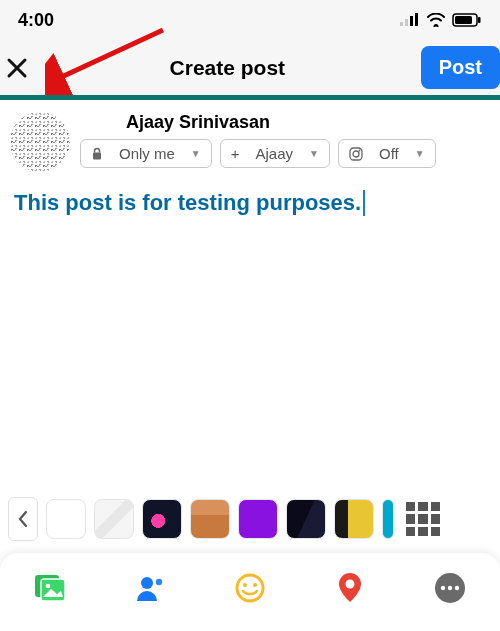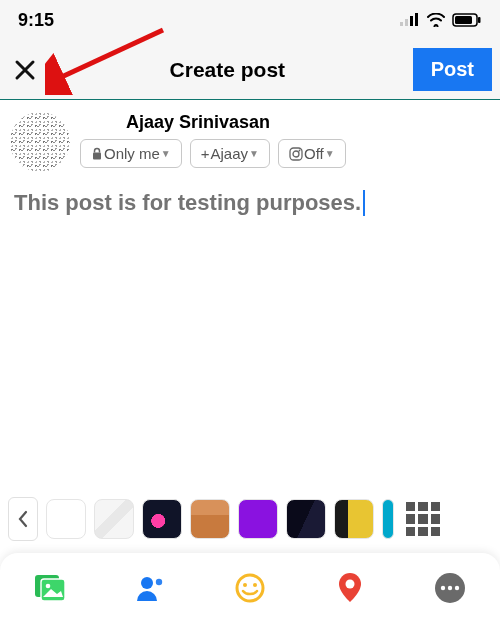--- a/index.html
+++ b/index.html
@@ -6,55 +6,55 @@
   html, body { width: 500px; height: 631px; font-family: -apple-system, Helvetica, Arial, sans-serif; background: #fff; overflow: hidden; }
 
   
   .status-bar { height: 40px; display: flex; justify-content: space-between; align-items: center; padding: 0 18px; font-weight: 700; font-size: 18px; background: #f6f6f6; }
   .status-right { display: flex; align-items: center; gap: 6px; }
 
   
   .arrow-annot { position: absolute; top: 25px; left: 45px; pointer-events: none; z-index: 50; }
 
   
-  .post-header { height: 60px; display: flex; align-items: center; justify-content: space-between; padding: 0 8px; background: #f6f6f6; border-bottom: 1px solid #0f766e; }
+  .post-header { height: 60px; display: flex; align-items: center; justify-content: space-between; padding: 0 0; background: #f6f6f6; border-bottom: 5px solid #0f766e; }
   .post-title { font-weight: 800; font-size: 21px; }
   .close-btn { width: 34px; height: 34px; display: flex; align-items: center; justify-content: center; background: transparent; border: none; cursor: pointer; }
-  .post-btn { background: #1877f2; color: #fff; border: none; border-radius: 0; padding: 10px 18px; font-weight: 800; font-size: 20px; cursor: pointer; }
+  .post-btn { background: #1877f2; color: #fff; border: none; border-radius: 8px; padding: 10px 18px; font-weight: 800; font-size: 20px; cursor: pointer; }
 
   
   .user-row { display: flex; padding: 12px 10px 8px 10px; gap: 10px; background: #fff; }
   .avatar { width: 60px; height: 60px; border-radius: 50%; background: radial-gradient(circle at 30% 30%, #aaa 1px, transparent 1px), radial-gradient(circle at 70% 60%, #999 1px, transparent 1px), radial-gradient(circle at 50% 80%, #888 1px, transparent 1px), radial-gradient(circle at 20% 70%, #777 1px, transparent 1px), radial-gradient(circle at 80% 20%, #999 1px, transparent 1px); background-size: 8px 8px; background-color: #f2f2f2; filter: contrast(1.2); }
   .user-info { flex: 1; }
   .user-name { font-weight: 800; font-size: 18px; margin-bottom: 6px; margin-left: 46px; }
   .chip-row { display: flex; gap: 8px; }
-  .chip { border: 1px solid #c8c8c8; border-radius: 6px; padding: 5px 10px; font-size: 15px; color: #555; background: #fff; display: flex; align-items: center; gap: 1px; cursor: pointer; }
+  .chip { border: 1px solid #c8c8c8; border-radius: 6px; padding: 5px 10px; font-size: 15px; color: #555; background: #fff; display: flex; align-items: center; gap: 16px; cursor: pointer; }
   .chip-caret { font-size: 10px; color: #888; }
 
   
-  .composer { padding: 10px 14px; font-size: 22px; font-weight: 700; color: #737373; display: flex; align-items: center; }
+  .composer { padding: 10px 14px; font-size: 22px; font-weight: 700; color: #0369a1; display: flex; align-items: center; }
   .composer-cursor { display: inline-block; width: 2px; height: 26px; background: #1877f2; margin-left: 2px; animation: blink 1s step-start infinite; }
   @keyframes blink { 50% { opacity: 0; } }
 
   
   .bg-strip { position: absolute; bottom: 85px; left: 0; right: 0; height: 54px; display: flex; align-items: center; gap: 8px; padding: 0 8px; background: #fff; }
   .bg-arrow { width: 30px; height: 44px; border: 1px solid #e0e0e0; border-radius: 6px; display: flex; align-items: center; justify-content: center; cursor: pointer; font-size: 20px; color: #444; }
   .bg-item { width: 40px; height: 40px; border-radius: 8px; border: 1px solid #e5e5e5; cursor: pointer; flex-shrink: 0; }
   .bg-grid { width: 34px; height: 34px; display: grid; grid-template-columns: repeat(3,1fr); grid-template-rows: repeat(3,1fr); gap: 3px; cursor: pointer; margin-left: 4px; }
   .bg-grid div { background: #555; }
 
   
   .bottom-bar { position: absolute; bottom: 0; left: 0; right: 0; height: 78px; background: #fff; border-top-left-radius: 18px; border-top-right-radius: 18px; box-shadow: 0 -2px 8px rgba(0,0,0,0.08); display: flex; justify-content: space-around; align-items: center; padding-bottom: 8px; }
   .bb-btn { background: transparent; border: none; cursor: pointer; display: flex; align-items: center; justify-content: center; width: 50px; height: 50px; }
 </style>
 </head>
 <body>
 
 <div class="status-bar">
-  <span>9:15</span>
+  <span>4:00</span>
   <div class="status-right">
     <svg width="20" height="14" viewBox="0 0 20 14">
         <rect x="0" y="9" width="3" height="4" fill="#c8c8c8"></rect>
         <rect x="5" y="6" width="3" height="7" fill="#c8c8c8"></rect>
         <rect x="10" y="3" width="3" height="10" fill="#000"></rect>
         <rect x="15" y="0" width="3" height="13" fill="#000"></rect>
       </svg>
     <svg width="20" height="14" viewBox="0 0 20 14">
         <path d="M10 12 a1.5 1.5 0 1 0 0.001 0 M5 7.5 a7 7 0 0 1 10 0 M2 4 a11 11 0 0 1 16 0" stroke="#000" stroke-width="2" fill="none" stroke-linecap="round"></path>
       </svg>

